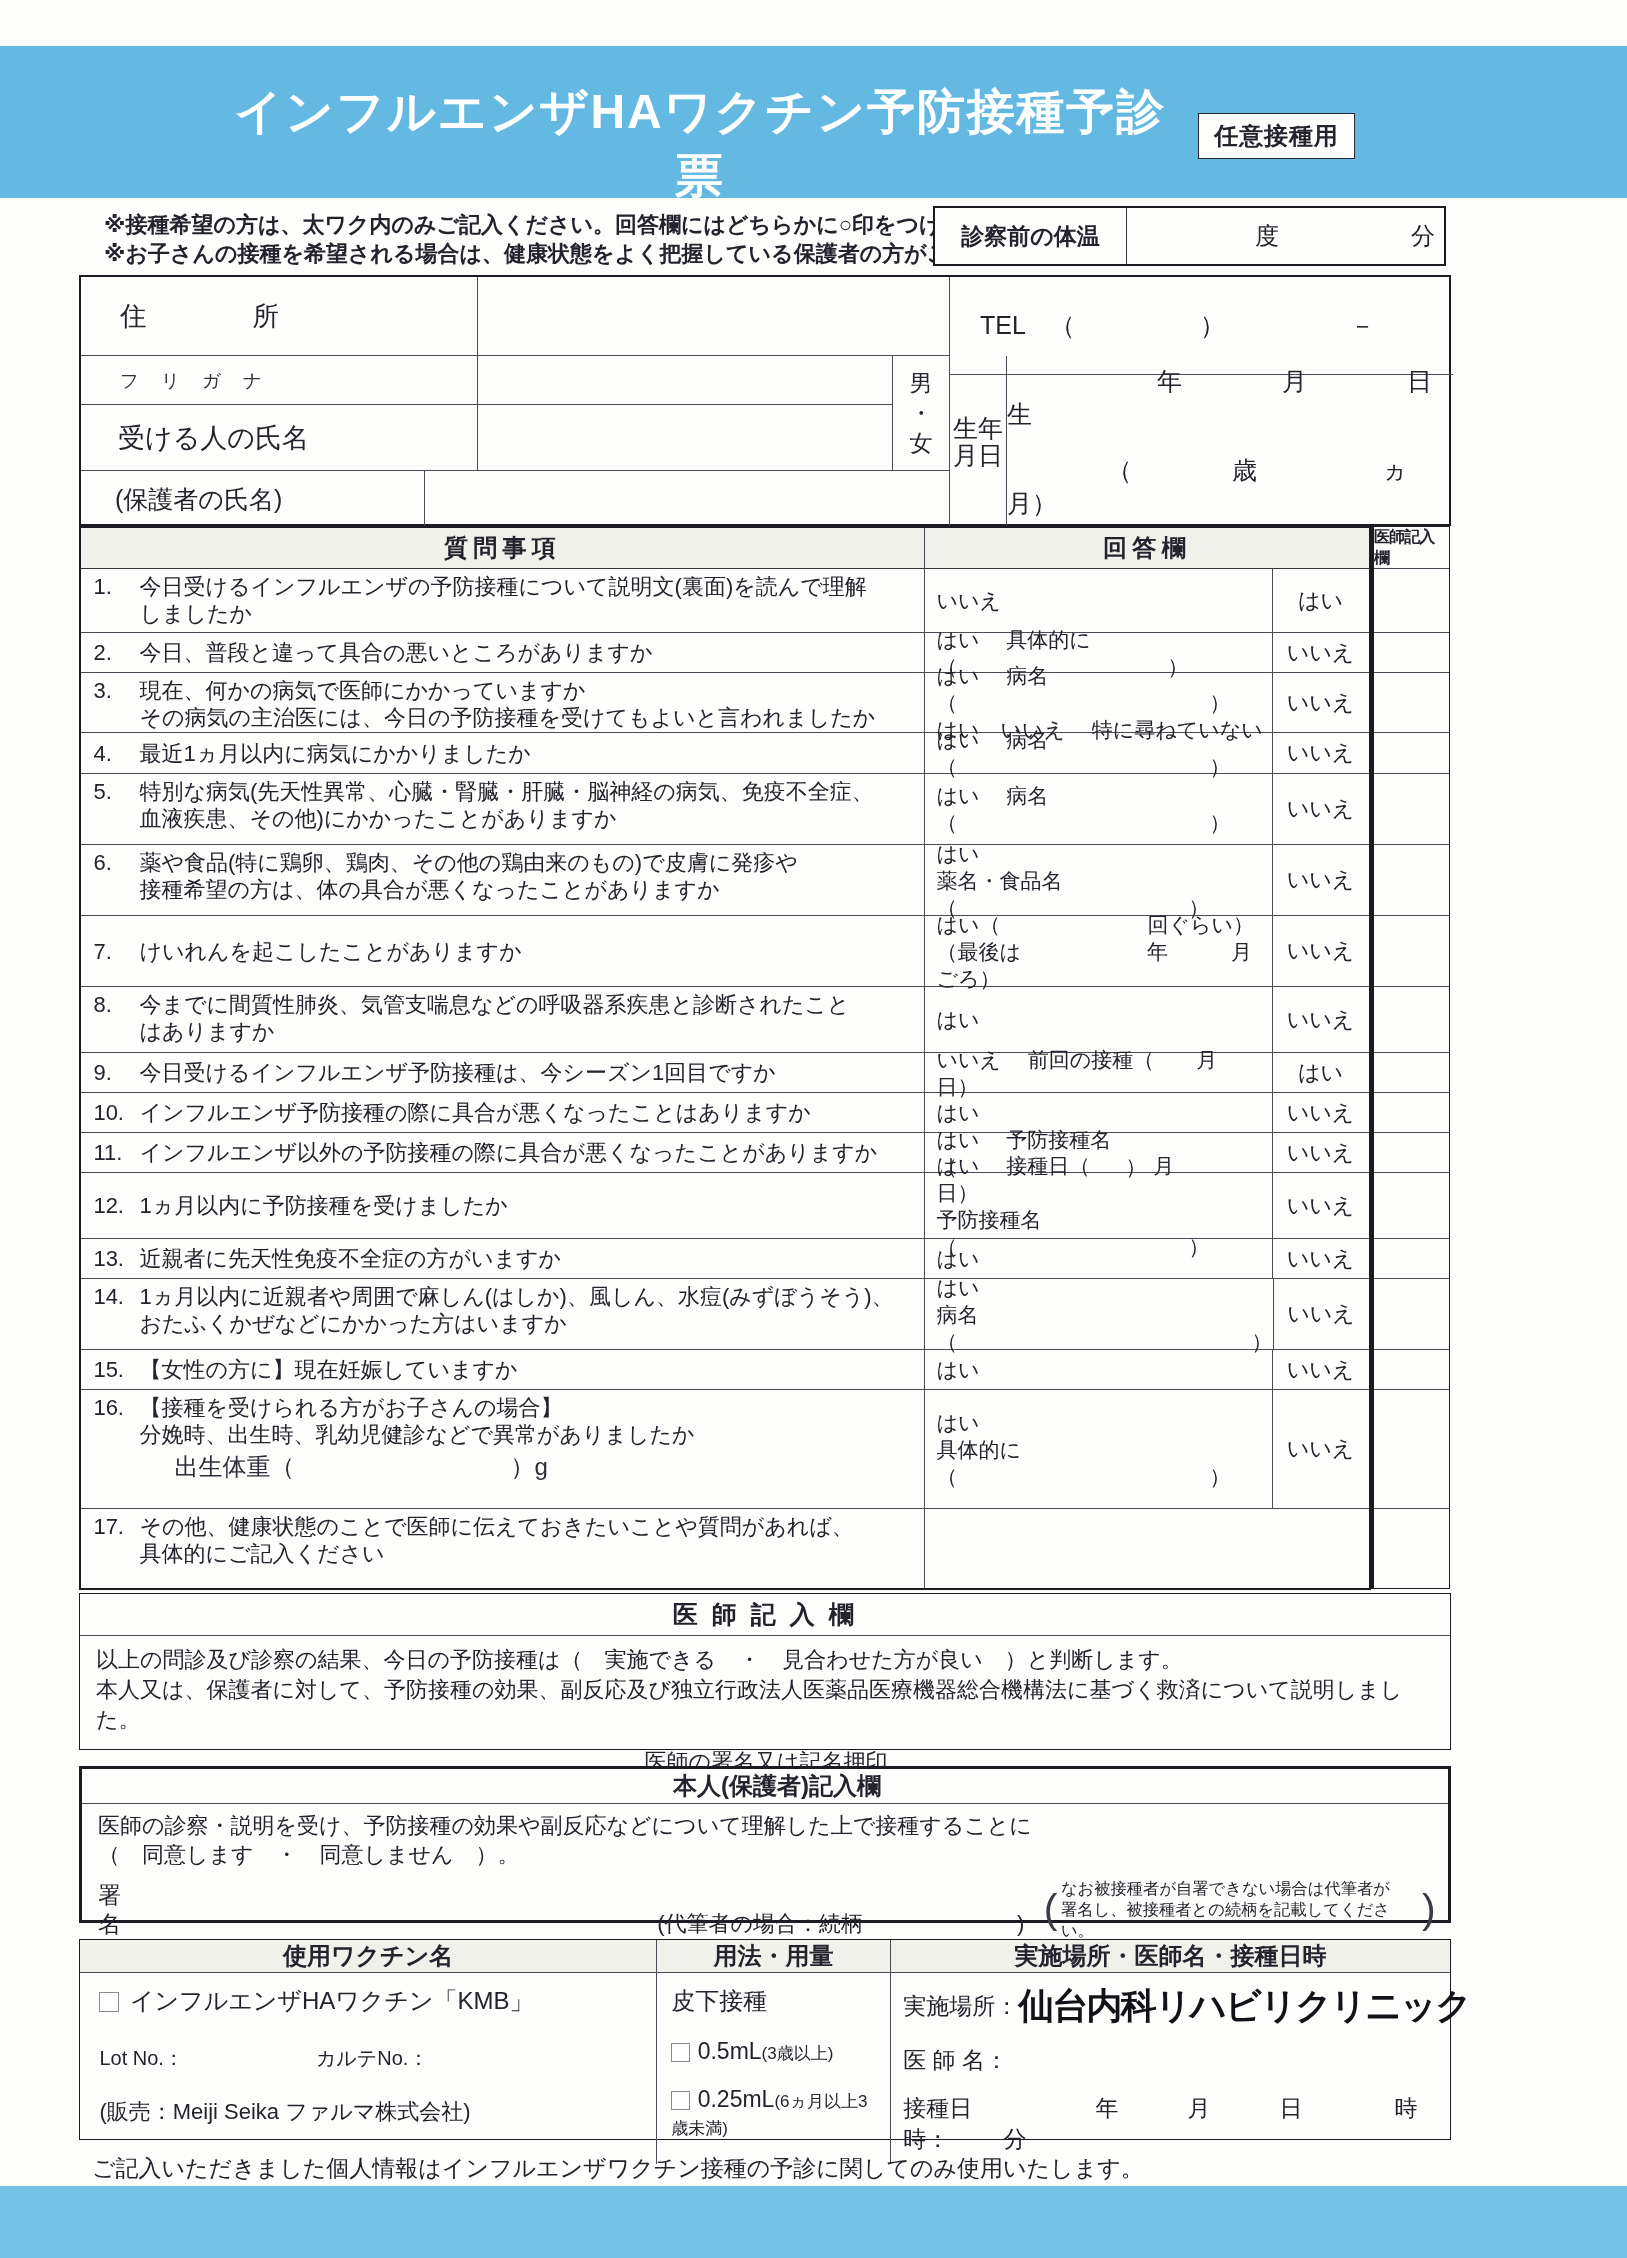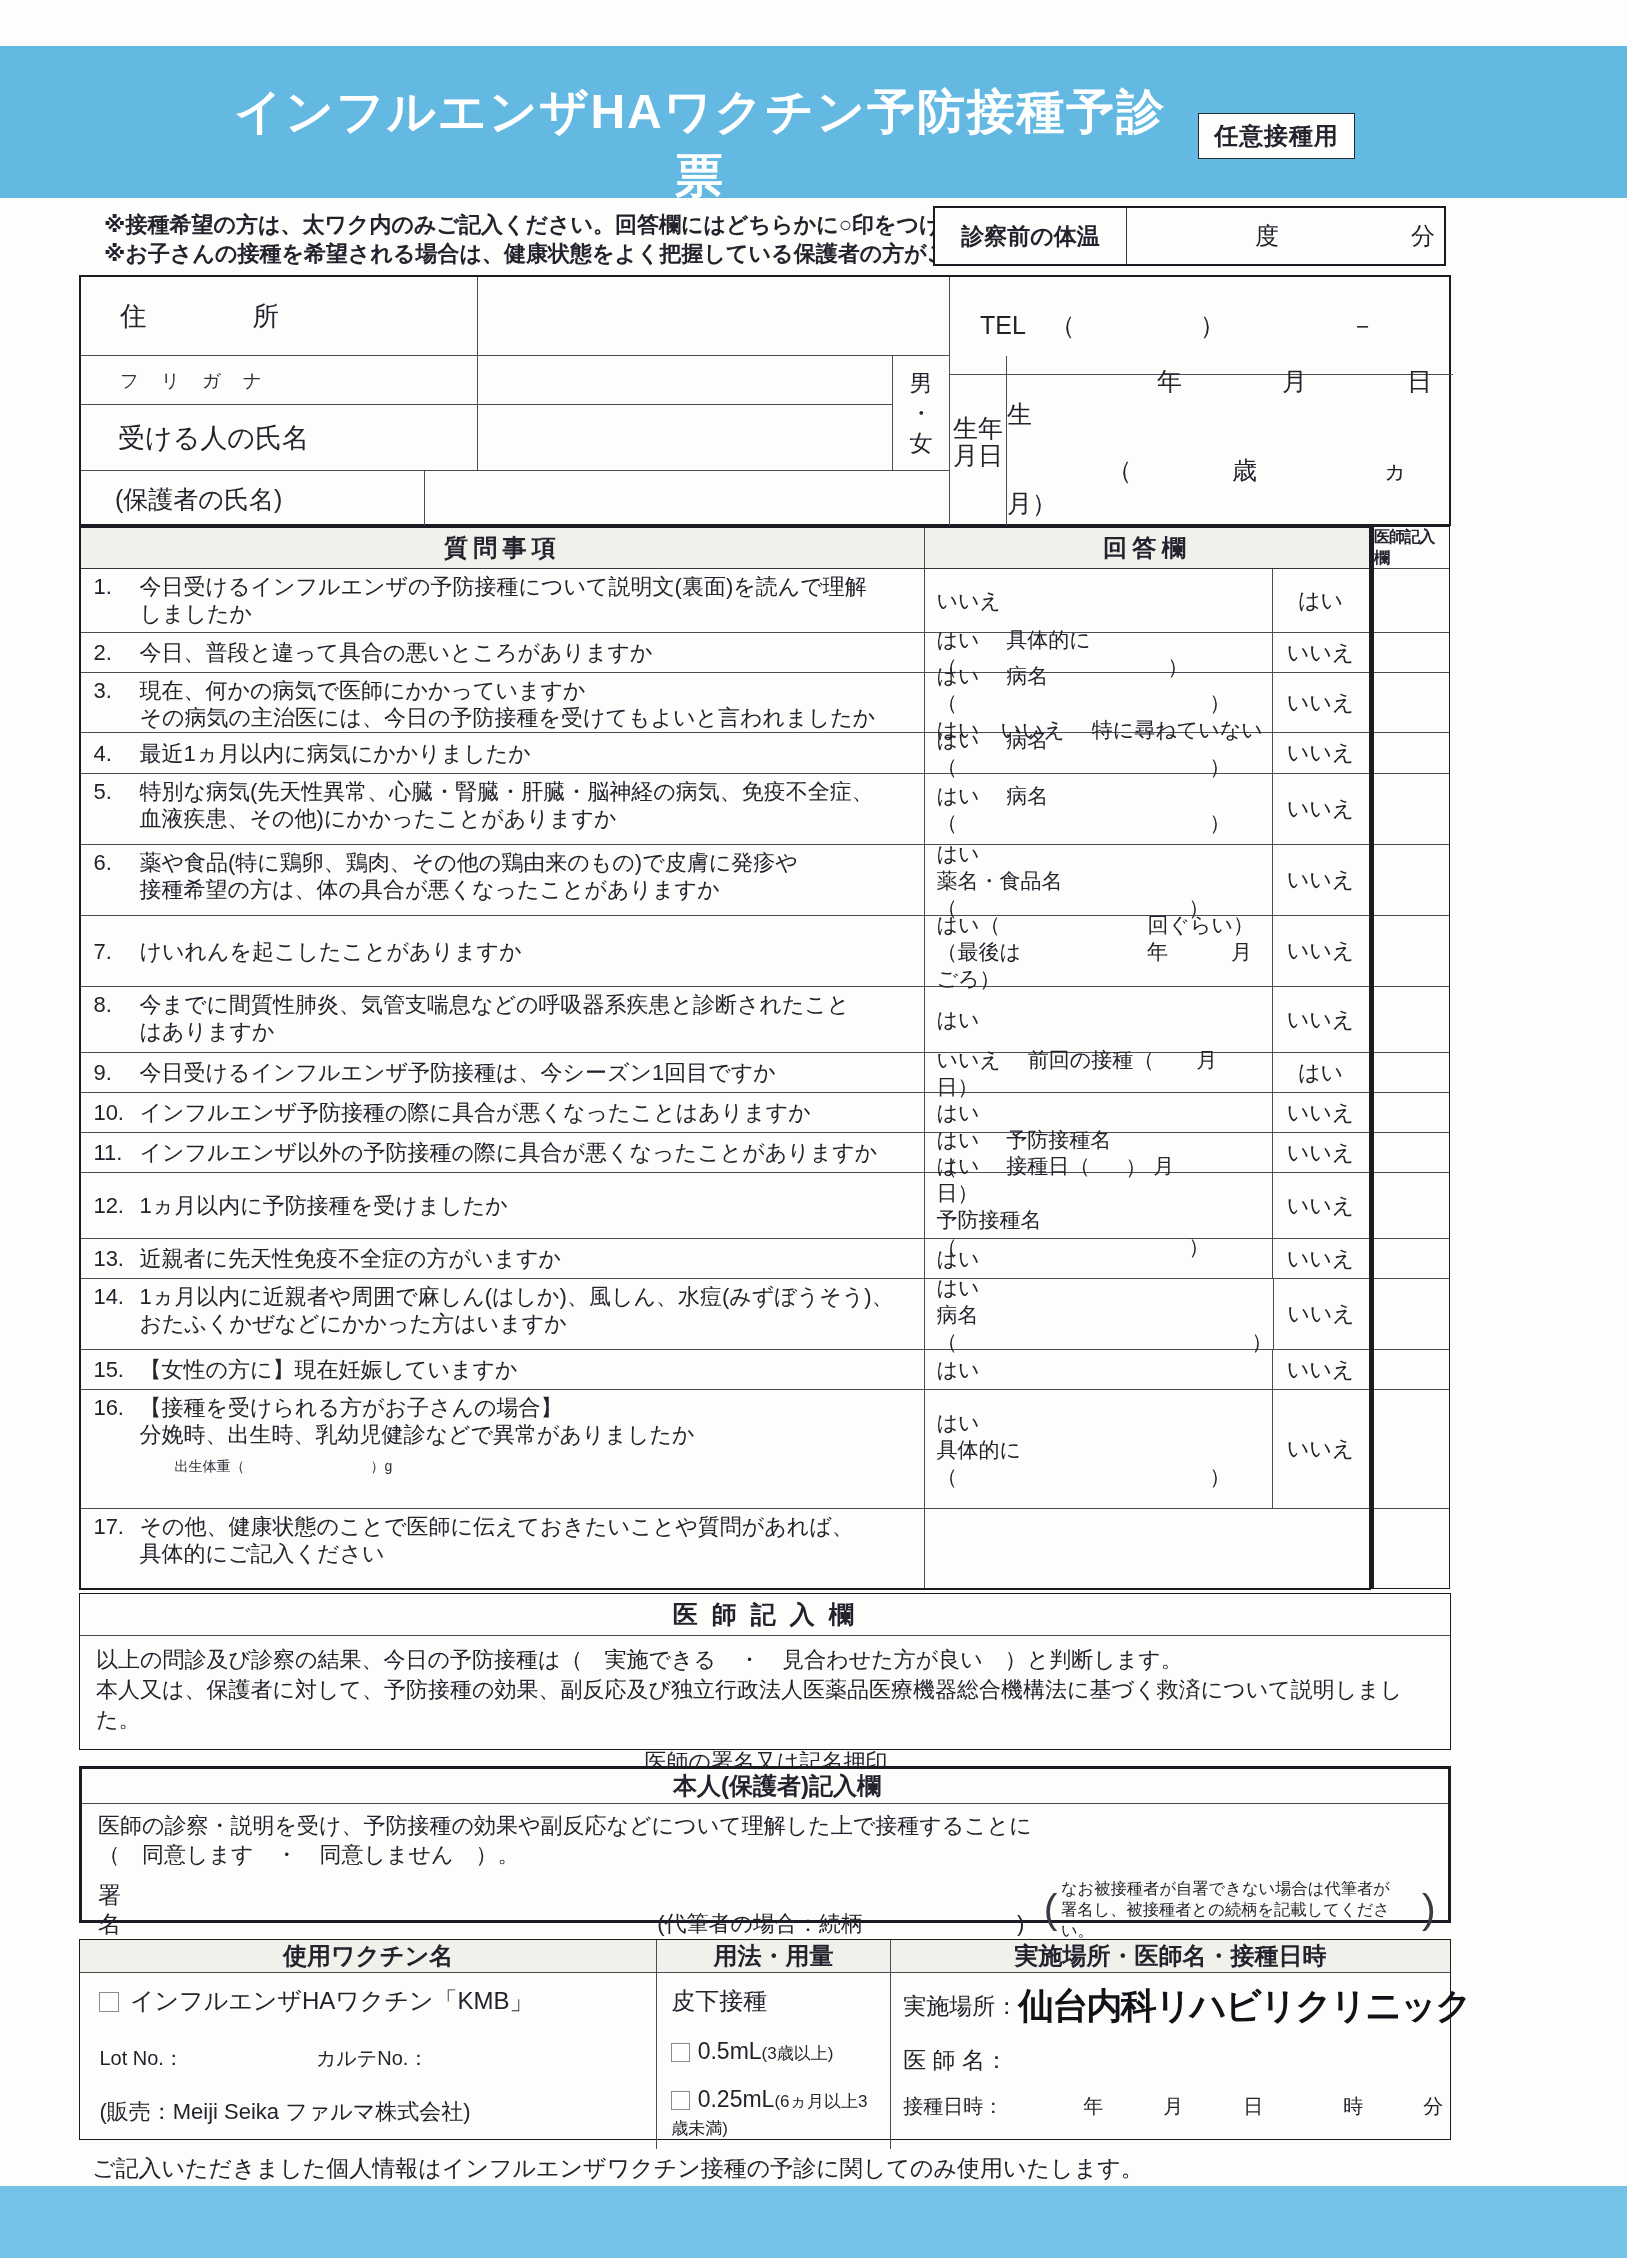--- a/index.html
+++ b/index.html
@@ -64,21 +64,21 @@
   .q-head { display:flex; height:41px; border-bottom:1.8px solid #33333c; background:#f0f1ea; }
   .qh-question { flex:0 0 844px; border-right:0.9px solid #4b4b56; display:flex; align-items:center; justify-content:center; font-size:24px; font-weight:700; letter-spacing:5.3px; }
   .qh-answer   { flex:1; display:flex; align-items:center; justify-content:center; font-size:24px; font-weight:700; letter-spacing:5.3px; }
   .q-row { display:flex; border-bottom:0.9px solid #4b4b56; }
   .q-row:last-child { border-bottom:none;gap:28px; }
   .q-cell { flex:0 0 844px; border-right:0.9px solid #4b4b56; display:flex; padding:3.5px 5.3px 3.5px 12.4px; }
   .q-no { flex:0 0 46px; font-size:22px; line-height:27px; padding-top:0; }
   .q-text { flex:1; font-size:22px; line-height:27px; }
   .q-text > div { white-space:pre-wrap; }
   .q-cell.center, .center-v { align-items:center; }
-  .q-sub { font-size:14px; padding-left:35px; padding-top:5.3px; color:#2c2c38; }
+  .q-sub { font-size:24px; padding-left:35px; padding-top:5.3px; color:#2c2c38; }
   .a-yes { flex:0 0 348px; border-right:0.9px solid #4b4b56; display:flex; flex-direction:column; justify-content:center; padding-left:11.5px; font-size:21px; line-height:27px; }
   .a-yes > div { white-space:pre-wrap; }
   .a-no { flex:0 0 95px; display:flex; align-items:center; justify-content:center; font-size:22px; }
   .a-merged { flex:1; }
   .q-doc { width:79px; border:1.8px solid #1b1b22; border-left:3.5px solid #1b1b22; background:#fdfdfb; }
   .doc-head { height:42px; border-bottom:0.9px solid #4b4b56; display:flex; align-items:center; justify-content:center; font-size:16px; font-weight:600; letter-spacing:-0.9px; }
   .doc-cell { border-bottom:0.9px solid #4b4b56; }
   .doc-cell:last-child { border-bottom:none; }
 
   
@@ -112,21 +112,21 @@
   .lot-line { display:flex; font-size:20px; margin-top:28px; }
   .lot-karte { margin-left:132px; }
   .seller-line { font-size:22px; margin-top:25px; }
   .route-line { font-size:24px; }
   .dose-line { font-size:23px; margin-top:21px; }
   .dose-note { font-size:17px; }
   .place-line { display:flex; align-items:center; }
   .vc-label { font-size:23px; flex:0 0 auto; }
   .clinic-name { font-size:36px; font-weight:800; letter-spacing:-1.8px; white-space:nowrap; color:#121218; }
   .doctor-name-line { font-size:23px; margin-top:14px; }
-  .datetime-line { font-size:20px; margin-top:17.6px; display:flex; }
+  .datetime-line { font-size:23px; margin-top:17.6px; display:flex; }
 
   .privacy { position:absolute; left:92px; top:2153px; font-size:23px; }
 </style>
 </head>
 <body>
 
 <div id="page">
 
   <div class="band-top">
     <div class="page-title" data-bind="header.title">インフルエンザHAワクチン予防接種予診票</div>

